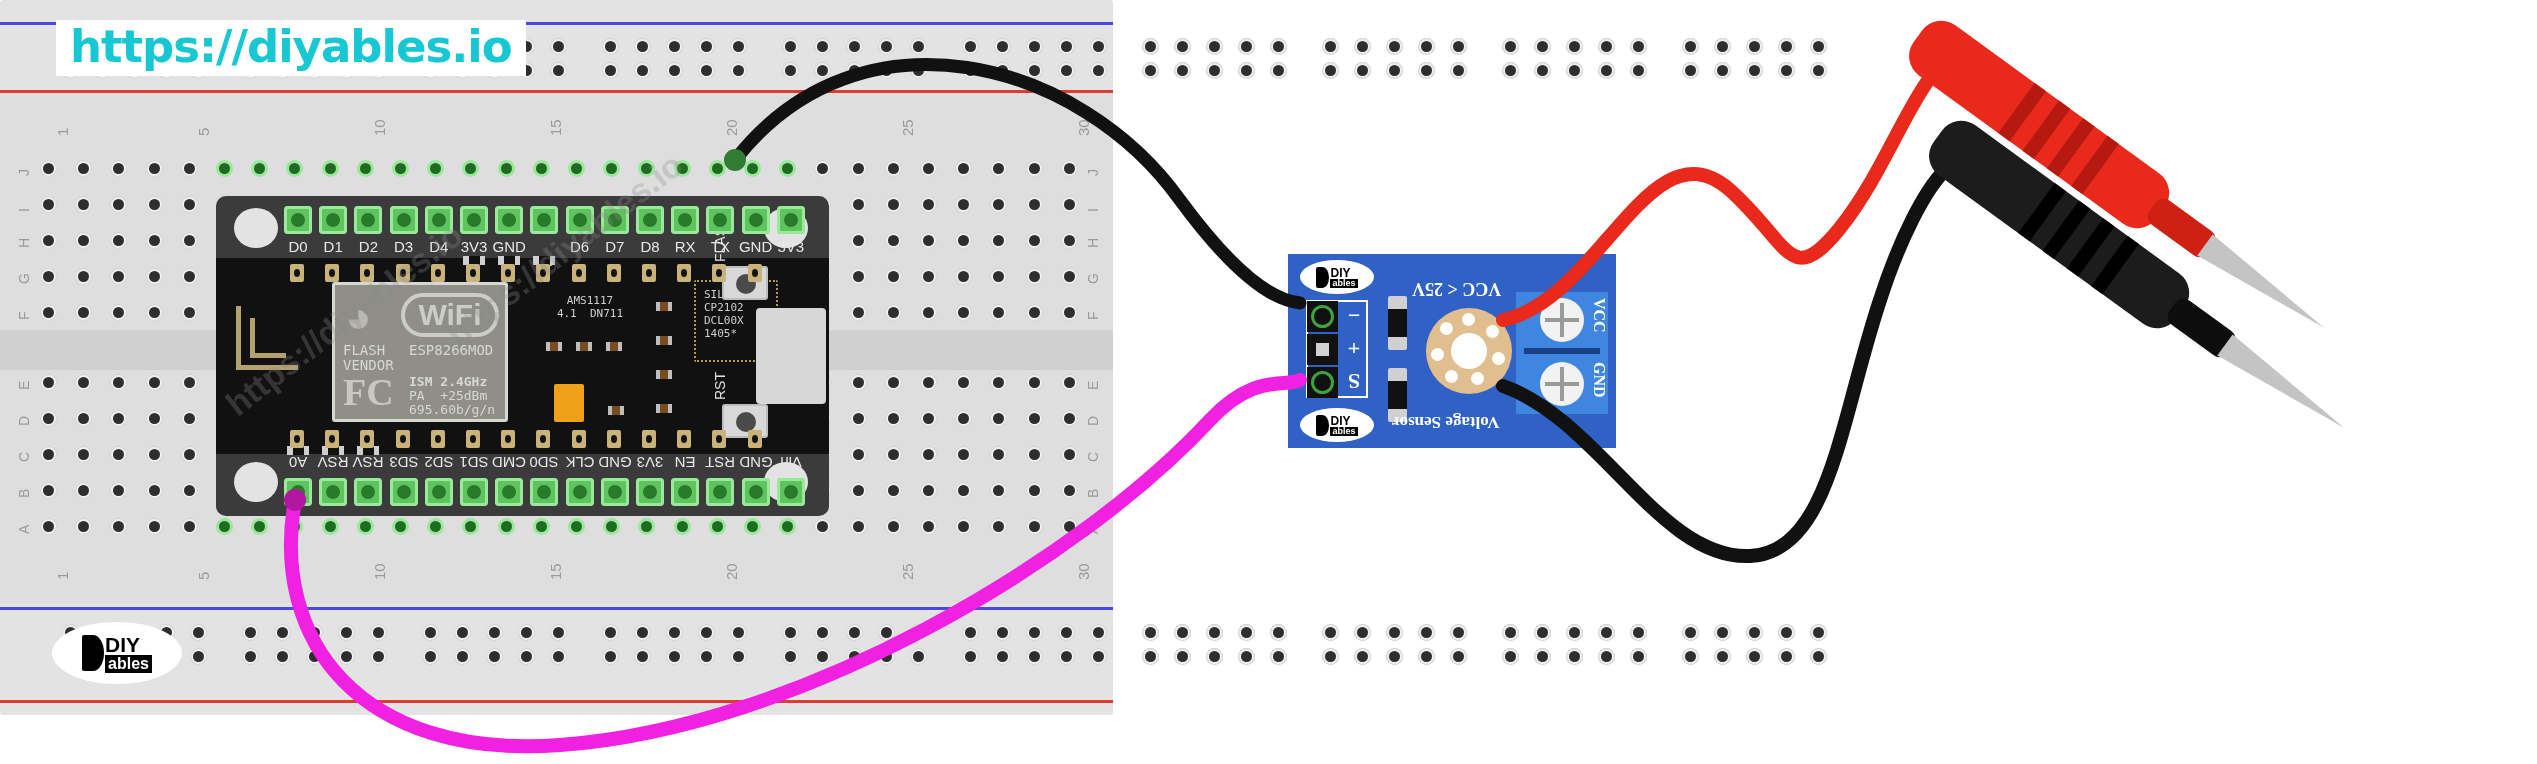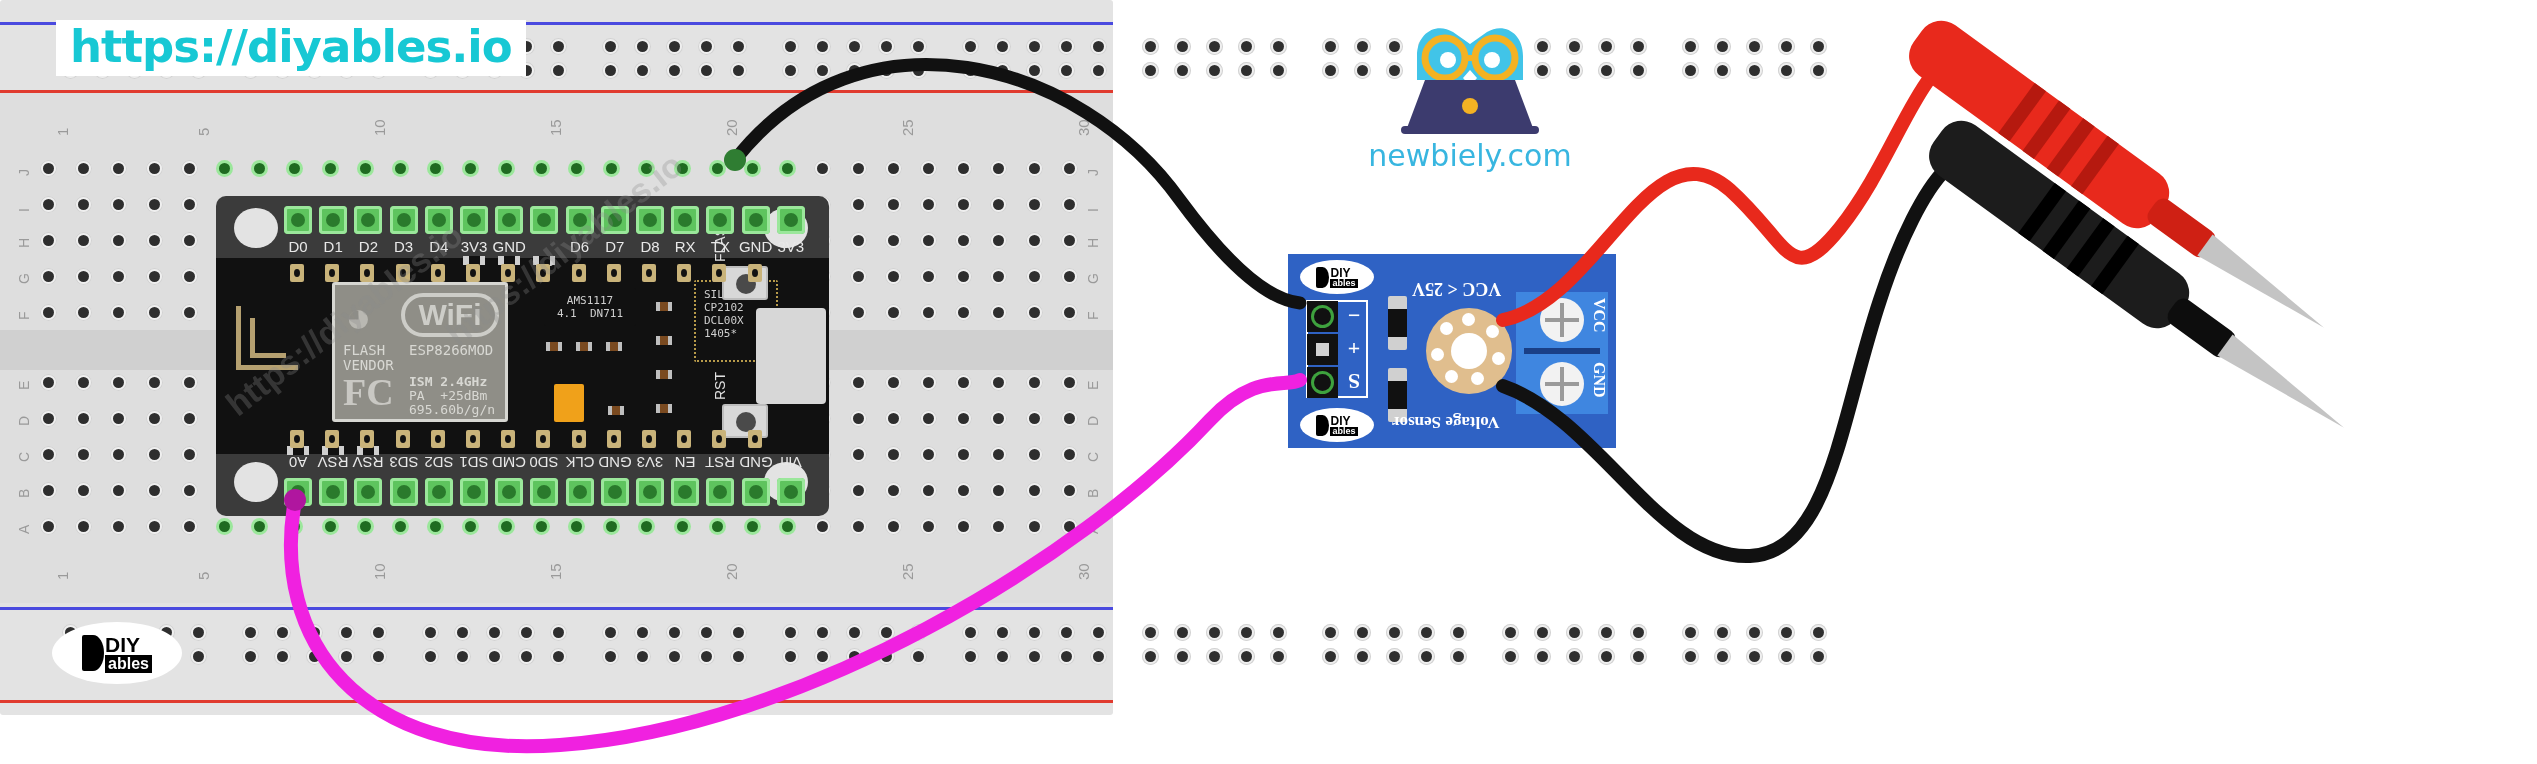--- a/index.html
+++ b/index.html
@@ -2174,35 +2174,20 @@
 
     <div class="term" style="left:228px;top:38px;">
       <div class="slot" style="left:24px;top:6px;"></div>
       <div class="bar"></div>
       <div class="slot" style="left:24px;top:70px;"></div>
     </div>
     <div class="term-lbl" style="left:320px;top:44px;">VCC</div>
     <div class="term-lbl" style="left:320px;top:108px;">GND</div>
   </div>
 
-  <div style="position:absolute;left:1345px;top:18px;width:250px;height:160px;z-index:30;">
-    <svg width="250" height="120" viewBox="0 0 250 120">
-      <path d="M72 38 C72 14, 92 4, 108 14 L125 26 L142 14 C158 4, 178 14, 178 38 L178 62 L72 62 Z" fill="#41c4e8"></path>
-      <circle cx="100" cy="40" r="20" fill="none" stroke="#f4b223" stroke-width="7"></circle>
-      <circle cx="150" cy="40" r="20" fill="none" stroke="#f4b223" stroke-width="7"></circle>
-      <line x1="120" y1="40" x2="130" y2="40" stroke="#f4b223" stroke-width="6"></line>
-      <circle cx="103" cy="42" r="8" fill="#ffffff"></circle>
-      <circle cx="147" cy="42" r="8" fill="#ffffff"></circle>
-      <path d="M125 52 l7 8 l-7 8 l-7 -8 Z" fill="#ffffff"></path>
-      <path d="M62 110 L80 62 L170 62 L188 110 Z" fill="#3c3b6e"></path>
-      <circle cx="125" cy="88" r="8" fill="#f4b223"></circle>
-      <rect x="56" y="108" width="138" height="8" rx="4" fill="#3c3b6e"></rect>
-    </svg>
-    <div style="text-align:center;font-size:30px;color:#38b6e0;font-family:'DejaVu Sans',sans-serif;margin-top:-4px;">newbiely.com</div>
-  </div>
 
   <svg class="wires" viewBox="0 0 2537 764">
 
     <path d="M735 160 C 860 0, 1080 60, 1180 200 C 1230 268, 1270 300, 1300 303" stroke="#111111" stroke-width="13" fill="none" stroke-linecap="round"></path>
     <circle cx="735" cy="160" r="11" fill="#2f7d32"></circle>
 
     <path d="M295 500 C 270 640, 360 760, 560 745 C 800 728, 1080 560, 1210 420 C 1255 372, 1285 388, 1300 380" stroke="#f021e0" stroke-width="14" fill="none" stroke-linecap="round"></path>
     <circle cx="295" cy="500" r="11" fill="#b0169f"></circle>
 
     <path d="M1503 320 C 1600 300, 1650 120, 1730 190 C 1790 244, 1790 290, 1840 228 C 1880 178, 1905 110, 1930 78" stroke="#e8291c" stroke-width="14" fill="none" stroke-linecap="round"></path>

